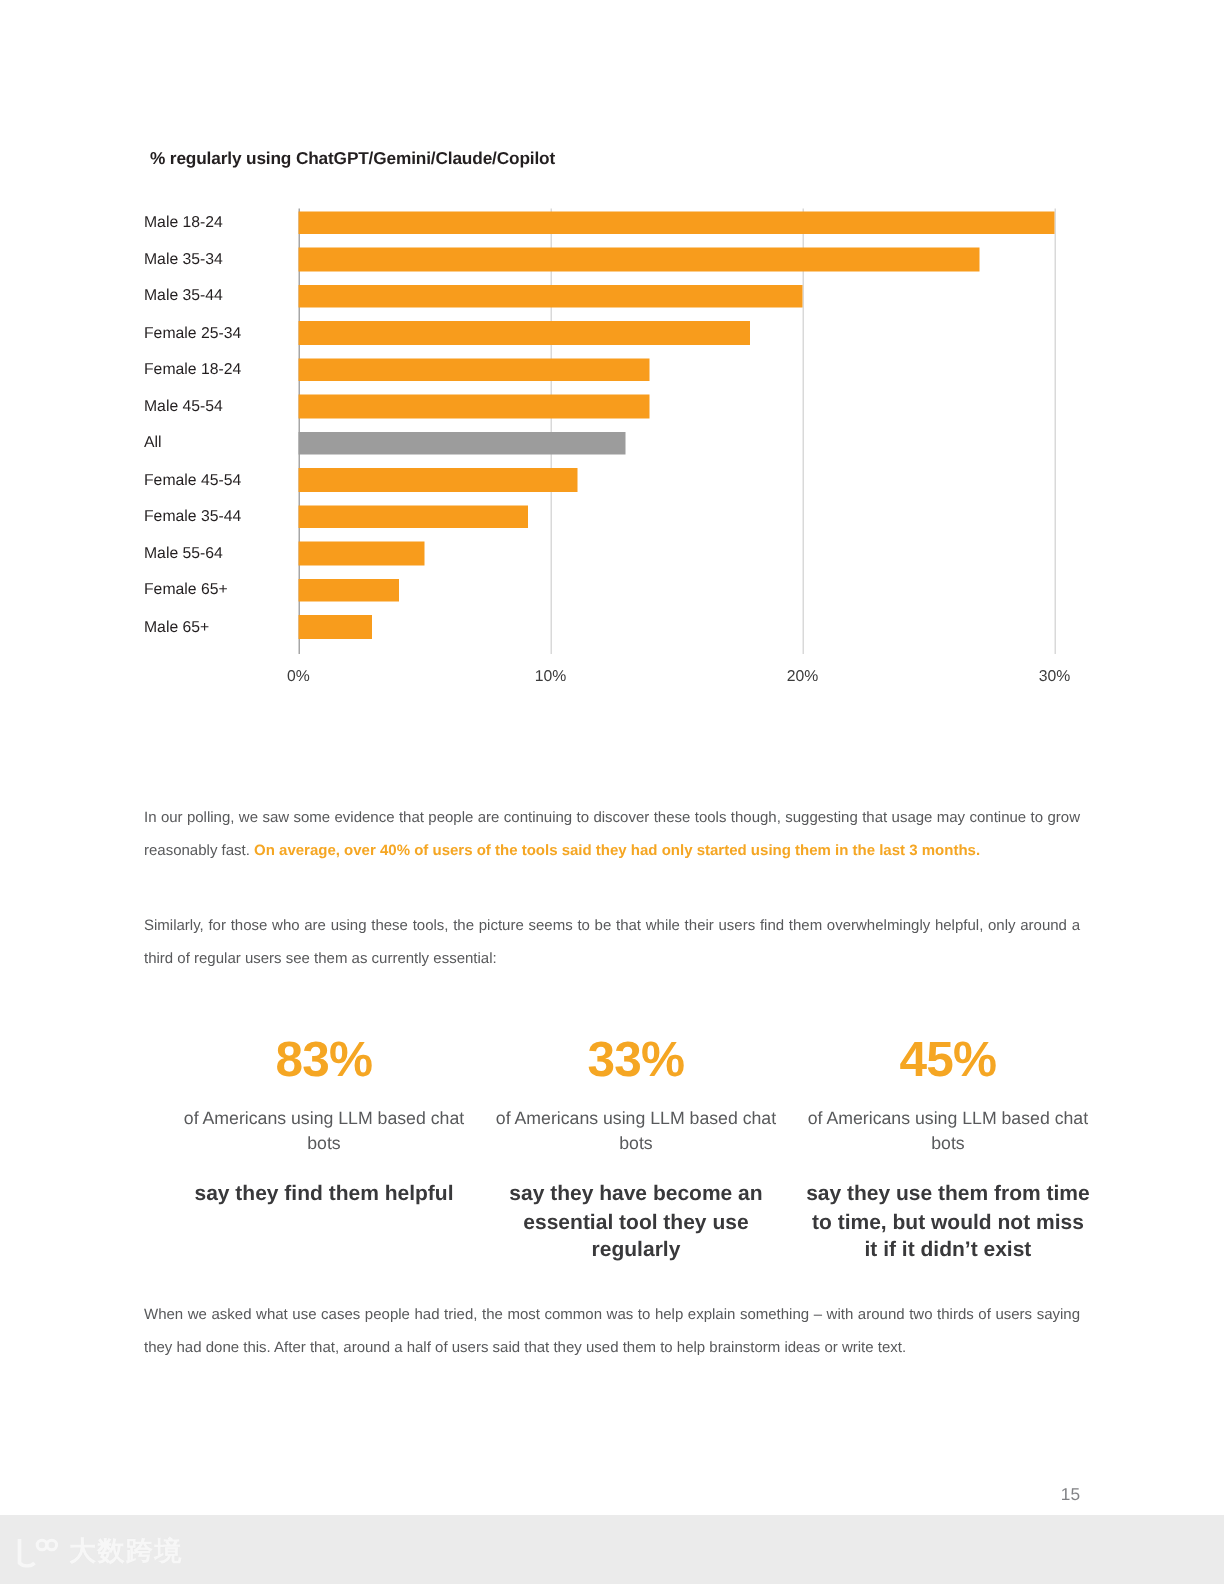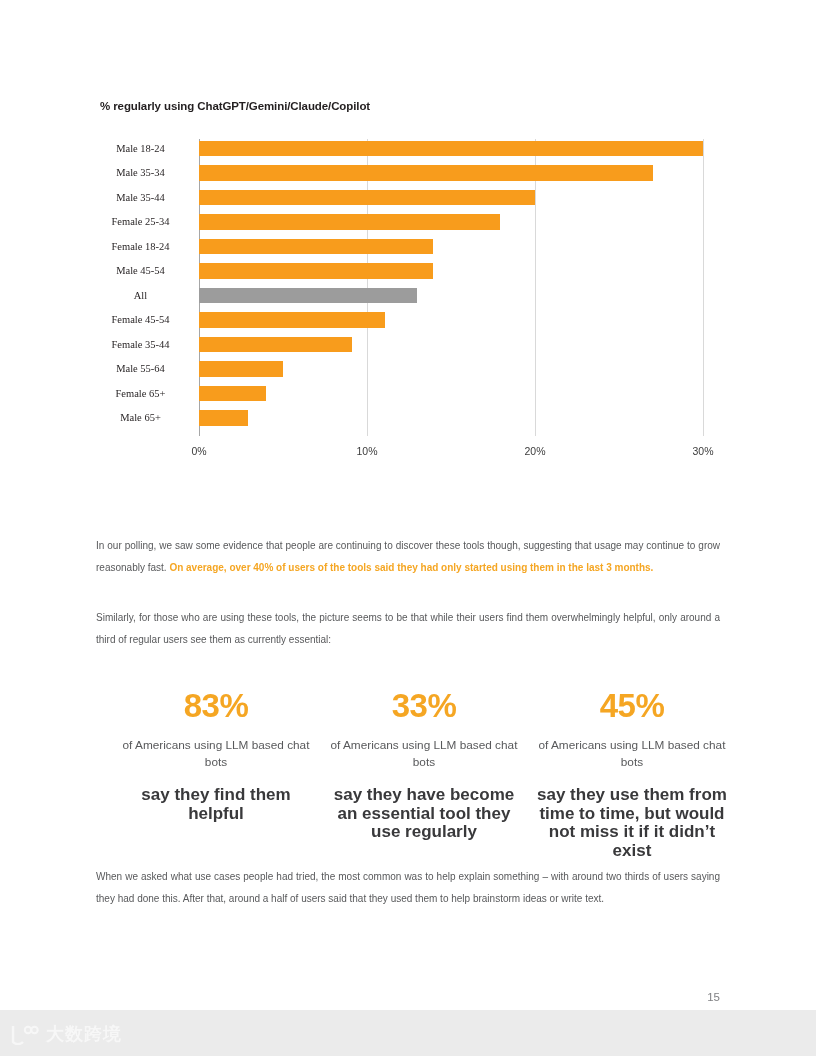--- a/index.html
+++ b/index.html
@@ -59,26 +59,25 @@
   }
   .row {
     height: 24.5px;
     display: flex;
     align-items: center;
   }
   .row-label {
     position: absolute;
     left: 0;
     width: 99px;
-    text-align: center;
+    text-align: left;
     font-size: 10.5px;
     color: #231f20;
     padding-right: 10px;
     white-space: nowrap;
-    font-family: Liberation Serif, serif;
   }
   .bar {
     position: absolute;
     left: 103px;
     height: 15.5px;
     background: #f89c1c;
   }
   .bar.grey { background: #9c9c9c; }
 
   .xaxis {
@@ -135,21 +134,21 @@
     line-height: 40px;
   }
   .stat-sub {
     margin-top: 11px;
     font-size: 11.8px;
     line-height: 16.5px;
     color: #58595b;
   }
   .stat-bold {
     margin-top: 16px;
-    font-size: 17px;
+    font-size: 14px;
     line-height: 18.5px;
     font-weight: bold;
     color: #39393b;
   }
 
   
   .page-number {
     position: absolute;
     right: 96px; top: 991px;
     font-size: 11.5px;

